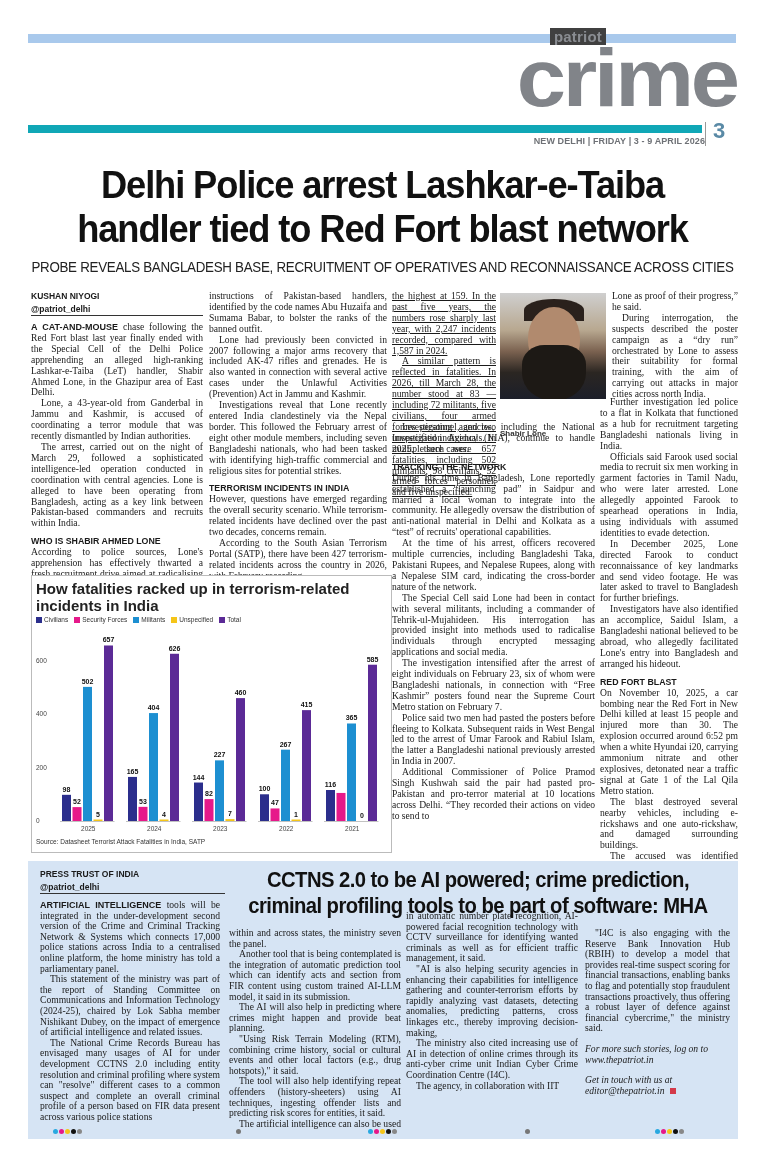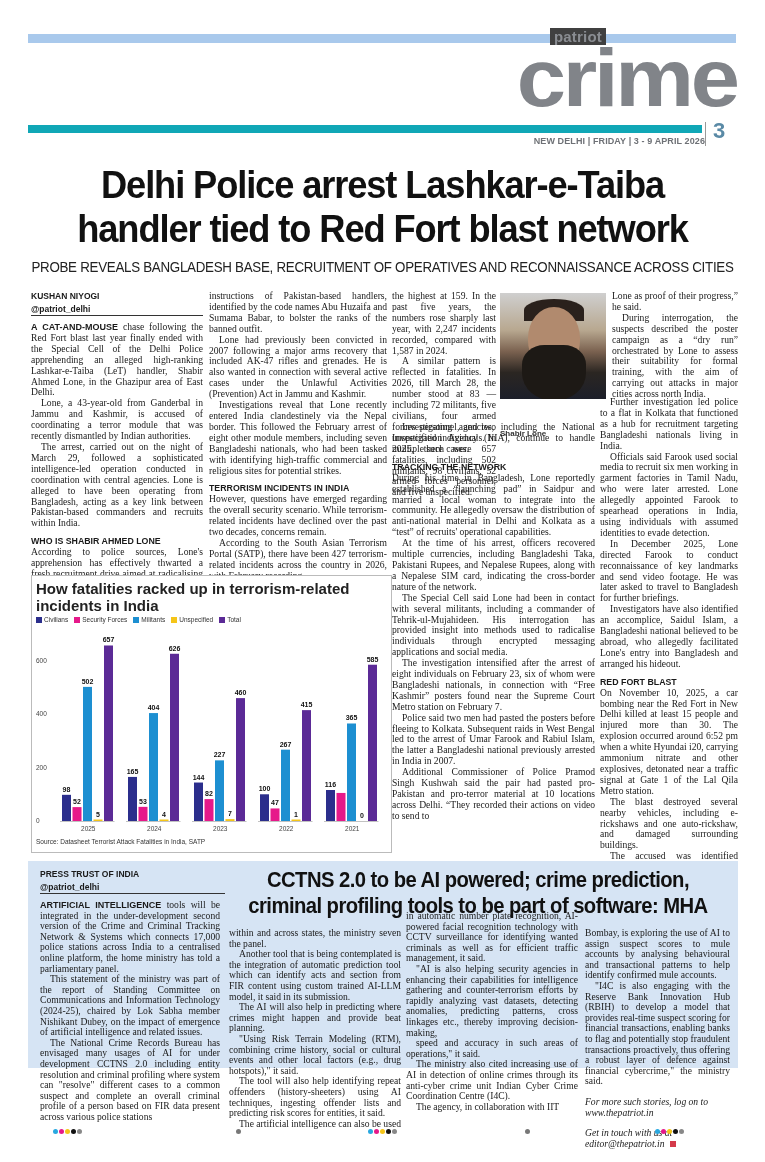--- a/index.html
+++ b/index.html
@@ -34,21 +34,21 @@
 
   .chart { position: absolute; left: 31px; top: 575px; width: 361px; height: 278px; border: 1px solid #bbb; background: #fff; }
   .chart-title { position: absolute; left: 4px; top: 4px; width: 340px; font-family: "Liberation Sans", sans-serif; font-weight: bold; font-size: 15px; line-height: 17px; color: #222; }
   .legend { position: absolute; left: 4px; top: 40px; font-family: "Liberation Sans", sans-serif; font-size: 6.5px; color: #333; display: flex; gap: 6px; }
   .legend span.sw { display: inline-block; width: 6px; height: 6px; margin-right: 2px; vertical-align: -1px; }
   .chart svg { position: absolute; left: 0; top: 50px; }
   .source { position: absolute; left: 4px; top: 262px; font-family: "Liberation Sans", sans-serif; font-size: 6.5px; color: #333; }
 
   .endmark { display: inline-block; width: 6px; height: 6px; background: #d43a4a; margin-left: 6px; }
 
-  .box { position: absolute; left: 28px; top: 861px; width: 710px; height: 207px; background: #d6e4f4; }
+  .box { position: absolute; left: 28px; top: 861px; width: 710px; height: 278px; background: #d6e4f4; }
   .box .byline-box { position: absolute; left: 12px; top: 8px; width: 185px; }
   .box-head { position: absolute; left: 200px; top: 6px; width: 500px; text-align: center; font-family: "Liberation Sans", sans-serif; font-weight: bold; font-size: 22px; line-height: 26px; letter-spacing: -0.6px; color: #111; transform: scaleX(0.92); }
   .bcol { position: absolute; font-size: 9.6px; line-height: 10.6px; text-align: justify; }
   .bcol p { text-indent: 10px; }
   .bcol p.first { text-indent: 0; }
   .bcol .ital { font-style: italic; text-indent: 0; margin-top: 10px; text-align: left; }
 
   .reg { position: absolute; top: 1129px; height: 6px; display: flex; gap: 1px; }
   .reg i { display: block; width: 5px; height: 5px; border-radius: 50%; }
 </style>
@@ -82,21 +82,21 @@
 
 <div class="col" style="left:209px; top:291px; width:178px;">
   <p class="first">instructions of Pakistan-based handlers, identified by the code names Abu Huzaifa and Sumama Babar, to bolster the ranks of the banned outfit.</p>
   <p>Lone had previously been convicted in 2007 following a major arms recovery that included AK-47 rifles and grenades. He is also wanted in connection with several active cases under the Unlawful Activities (Prevention) Act in Jammu and Kashmir.</p>
   <p>Investigations reveal that Lone recently entered India clandestinely via the Nepal border. This followed the February arrest of eight other module members, including seven Bangladeshi nationals, who had been tasked with identifying high-traffic commercial and religious sites for potential strikes.</p>
   <div class="sec">TERRORISM INCIDENTS IN INDIA</div>
   <p class="first">However, questions have emerged regarding the overall security scenario. While terrorism-related incidents have declined over the past two decades, concerns remain.</p>
   <p>According to the South Asian Terrorism Portal (SATP), there have been 427 terrorism-related incidents across the country in 2026, with February recording</p>
 </div>
 
-<div class="col" style="left:392px; top:291px; width:104px;">
+<div class="col" style="left:392px; top:291px; width:104px;text-decoration:underline;">
   <p class="first">the highest at 159. In the past five years, the numbers rose sharply last year, with 2,247 incidents recorded, compared with 1,587 in 2024.</p>
   <p>A similar pattern is reflected in fatalities. In 2026, till March 28, the number stood at 83 — including 72 militants, five civilians, four armed forces personnel, and two unspecified individuals. In 2025, there were 657 fatalities, including 502 militants, 98 civilians, 52 armed forces personnel, and five unspecified.</p>
 </div>
 <div class="photo">
   <div class="hair"></div>
   <div class="face"></div>
   <div class="beard"></div>
 </div>
 <div class="caption">Shabir Lone</div>
 
@@ -222,26 +222,24 @@
     <p class="first">within and across states, the ministry seven the panel.</p>
     <p>Another tool that is being contemplated is the integration of automatic prediction tool which can identify acts and section from FIR content using custom trained AI-LLM model, it said in its submission.</p>
     <p>The AI will also help in predicting where crimes might happen and provide beat planning.</p>
     <p>"Using Risk Terrain Modeling (RTM), combining crime history, social or cultural events and other local factors (e.g., drug hotspots)," it said.</p>
     <p>The tool will also help identifying repeat offenders (history-sheeters) using AI techniques, ingesting offender lists and predicting risk scores for entities, it said.</p>
     <p>The artificial intelligence can also be used</p>
   </div>
   <div class="bcol" style="left:378px; top:50px; width:172px;">
     <p class="first">in automatic number plate recognition, AI-powered facial recognition technology with CCTV surveillance for identifying wanted criminals as well as for efficient traffic management, it said.</p>
     <p>"AI is also helping security agencies in enhancing their capabilities for intelligence gathering and counter-terrorism efforts by rapidly analyzing vast datasets, detecting anomalies, predicting patterns, cross linkages etc., thereby improving decision-making,</p>
-    <p>speed and accuracy in such areas of operations," it said.</p>
     <p>The ministry also cited increasing use of AI in detection of online crimes through its anti-cyber crime unit Indian Cyber Crime Coordination Centre (I4C).</p>
     <p>The agency, in collaboration with IIT</p>
   </div>
   <div class="bcol" style="left:557px; top:67px; width:145px;">
-    <p class="first">Bombay, is exploring the use of AI to assign suspect scores to mule accounts by analysing behavioural and transactional patterns to help identify confirmed mule accounts.</p>
     <p>"I4C is also engaging with the Reserve Bank Innovation Hub (RBIH) to develop a model that provides real-time suspect scoring for financial transactions, enabling banks to flag and potentially stop fraudulent transactions proactively, thus offering a robust layer of defence against financial cybercrime," the ministry said.</p>
     <p class="ital">For more such stories, log on to www.thepatriot.in</p>
     <p class="ital"><span>Get in touch with us at editor@thepatriot.in</span><span class="endmark"></span></p>
   </div>
 </div>
 
 <div class="reg" style="left:53px;">
     <i style="background:#29a8e0"></i>
     <i style="background:#e6198a"></i>
     <i style="background:#f5c518"></i>

